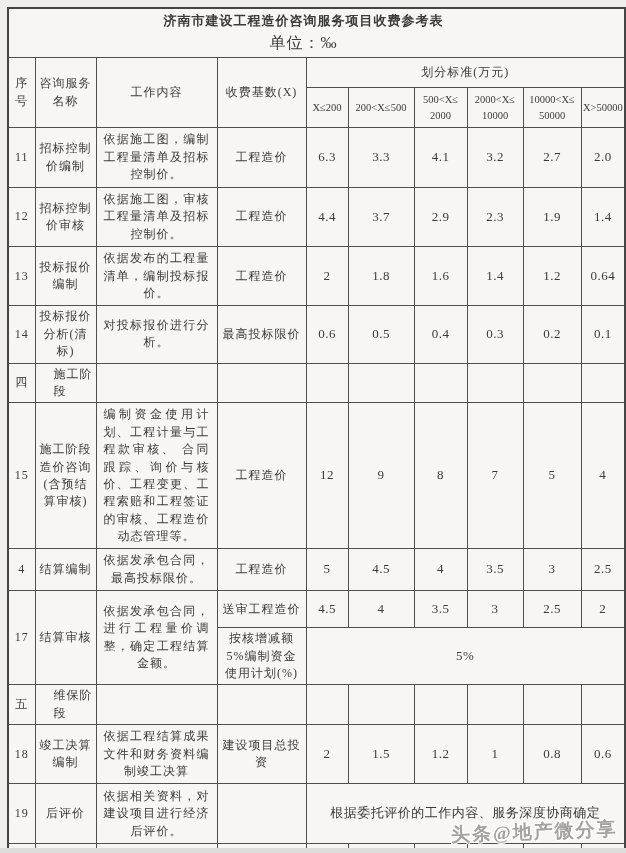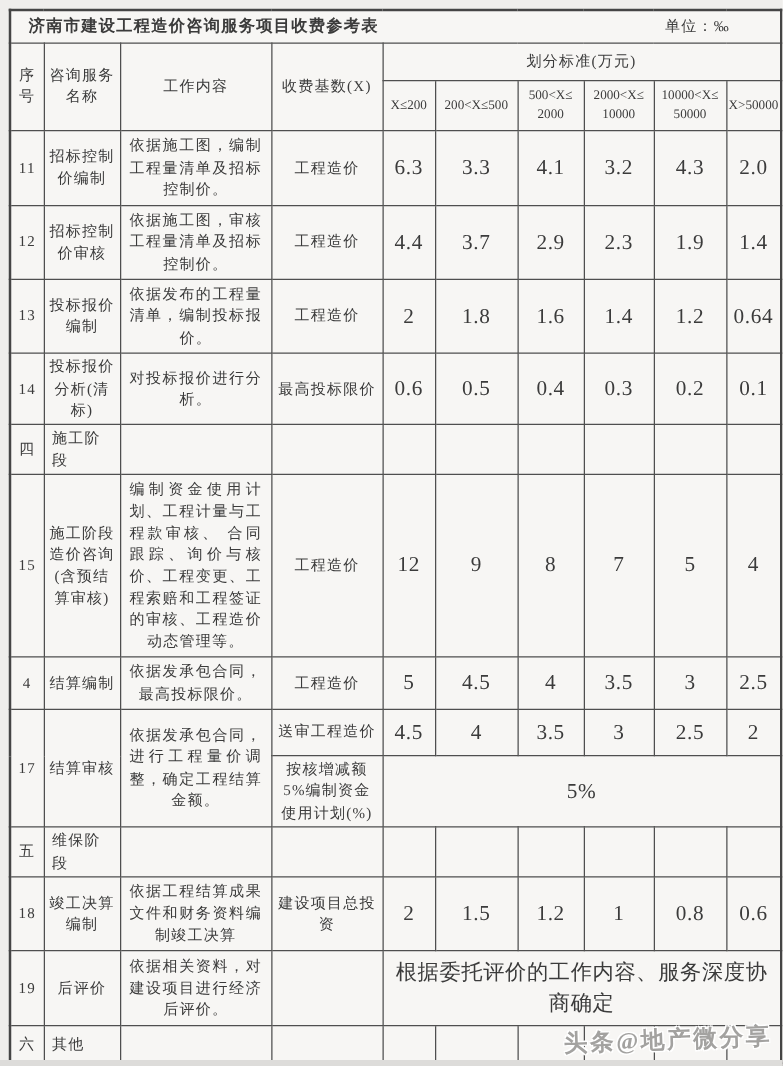--- a/index.html
+++ b/index.html
@@ -28,37 +28,38 @@
     padding:2px 3px;
     letter-spacing:1px;
     line-height:1.45;
     word-wrap:break-word;
   }
   table{border:2px solid #454545;}
   .titlebar{padding:3px 0;}
   .titleflex{
     display:flex;justify-content:space-between;align-items:center;
     padding:0 40px 0 14px;
+    flex-direction:column;
   }
   .titleflex .t{font-weight:bold;font-size:13px;letter-spacing:1px;}
-  .titleflex .u{font-size:12px;letter-spacing:1px;}
+  .titleflex .u{font-size:16px;letter-spacing:1px;}
   .hd{font-size:12px;}
   .rng{
     font-size:10.5px;
     letter-spacing:0;
     white-space:pre-line;
     padding:2px 1px;
   }
   .c-work{
     text-align:justify;
     text-align-last:center;
     padding:3px 7px;
   }
-  .c-val{font-size:17px;letter-spacing:0.5px;}
-  .sec td{text-align:left;padding-left:6px;}
+  .c-val{font-size:13px;letter-spacing:0.5px;}
+  .sec td{text-align:left;padding-left:18px;}
   .sec td.c-seq{text-align:center;padding-left:3px;}
   .watermark{
     position:absolute;
     right:8px;bottom:8px;
     font-size:19px;
     font-weight:bold;
     color:#a3a2a0;
     letter-spacing:2px;
     text-shadow:1px 1px 0 #ffffff,-1px -1px 0 #ffffff,1px -1px 0 #ffffff,-1px 1px 0 #ffffff;
     transform:rotate(-2deg);
@@ -118,21 +119,21 @@
 
   <tr style="height:60px">
     <td class="c-seq">11</td>
     <td class="c-svc">招标控制价编制</td>
     <td class="c-work">依据施工图，编制工程量清单及招标控制价。</td>
     <td class="c-base">工程造价</td>
     <td class="c-val">6.3</td>
     <td class="c-val">3.3</td>
     <td class="c-val">4.1</td>
     <td class="c-val">3.2</td>
-    <td class="c-val">4.3</td>
+    <td class="c-val">2.7</td>
     <td class="c-val">2.0</td>
   </tr>
 
   <tr style="height:56px">
     <td class="c-seq">12</td>
     <td class="c-svc">招标控制价审核</td>
     <td class="c-work">依据施工图，审核工程量清单及招标控制价。</td>
     <td class="c-base">工程造价</td>
     <td class="c-val">4.4</td>
     <td class="c-val">3.7</td>

